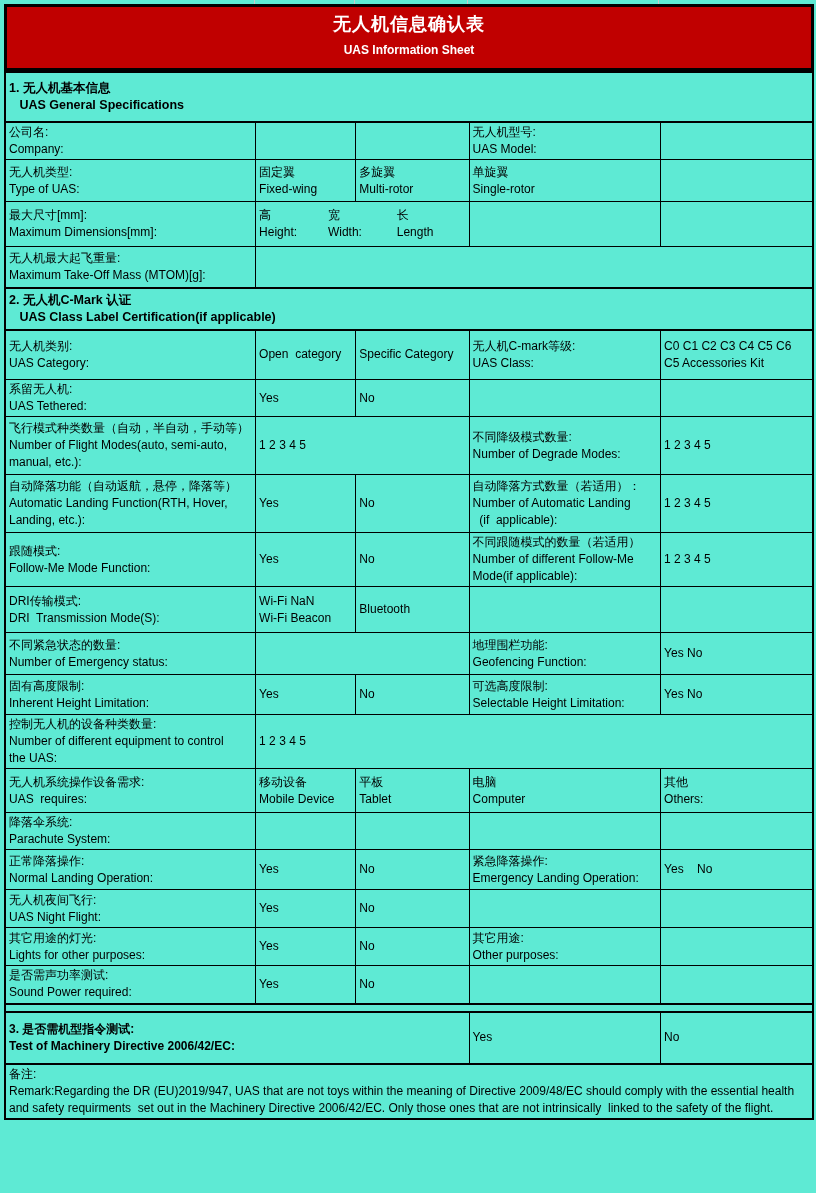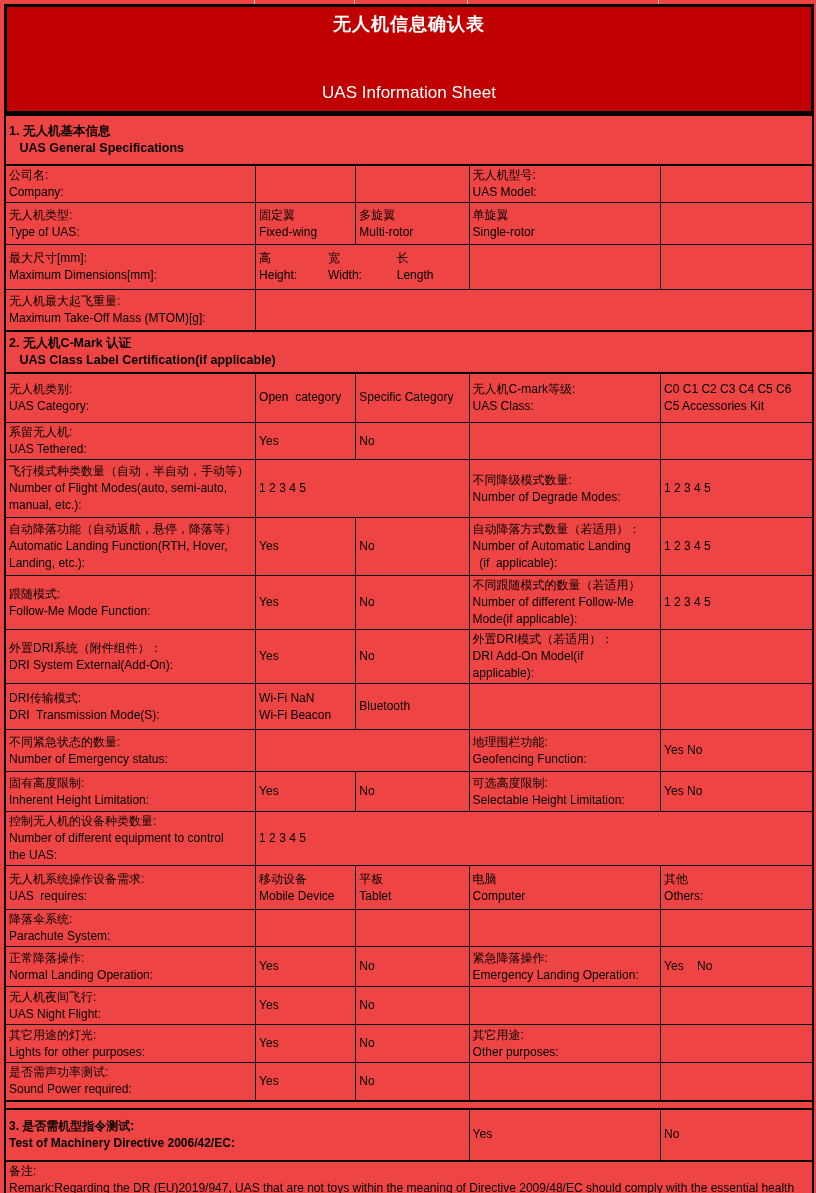--- a/index.html
+++ b/index.html
@@ -1,37 +1,37 @@
 <!DOCTYPE html>
 <html style="--banner-bg: #C00000; --banner-text: #FFFFFF; --border: #000000; --gridline: #C8C8C8;"><head>
 <meta charset="utf-8">
 <style>
   html, body { margin: 0; padding: 0; background: #ffffff; }
   body { font-family: "Liberation Sans", "DejaVu Sans", sans-serif; color: #000; }
   .page {
     position: relative;
     width: 816px;
     height: 1193px;
-    background: #ef4444;
+    background: #5eead4;
     overflow: hidden;
   }
   .grid-strip { position: relative; height: 4px; margin-left: 4px; width: 810px; }
   .grid-strip .stub { position: absolute; top: 0; width: 1px; height: 4px; background: var(--gridline, #c8c8c8); }
 
   .banner {
     margin-left: 4px;
     width: 804px;
     border: 3px solid var(--border, #000);
     background: var(--banner-bg, #C00000);
     color: var(--banner-text, #fff);
     text-align: center;
     padding: 4px 0 6px 0;
   }
   .banner .zh { font-size: 18px; font-weight: bold; line-height: 27px; letter-spacing: 1px; }
-  .banner .en { font-size: 17px; font-weight: normal; line-height: 24px; margin-top: 43px; }
+  .banner .en { font-size: 12px; font-weight: bold; line-height: 24px; }
 
   table.sheet {
     border-collapse: collapse;
     table-layout: fixed;
     margin-left: 4px;
     width: 810px;
     border: 2px solid var(--border, #000);
   }
   table.sheet td {
     border: 1px solid var(--border, #000);
@@ -240,40 +240,20 @@
           </td>
           <td>
             <div class="ct">不同跟随模式的数量（若适用）
 Number of different Follow-Me
 Mode(if applicable):</div>
           </td>
           <td>
             <div class="ct">1 2 3 4 5</div>
           </td>
         </tr>
-        <tr style="height: 54px;">
-          <td>
-            <div class="ct">外置DRI系统（附件组件）：
-DRI System External(Add-On):</div>
-          </td>
-          <td>
-            <div class="ct">Yes</div>
-          </td>
-          <td>
-            <div class="ct">No</div>
-          </td>
-          <td>
-            <div class="ct">外置DRI模式（若适用）：
-DRI Add-On Model(if
-applicable):</div>
-          </td>
-          <td>
-            <div class="ct"></div>
-          </td>
-        </tr>
         <tr style="height: 46px;">
           <td>
             <div class="ct">DRI传输模式:
 DRI  Transmission Mode(S):</div>
           </td>
           <td>
             <div class="ct">Wi-Fi NaN
 Wi-Fi Beacon</div>
           </td>
           <td>

